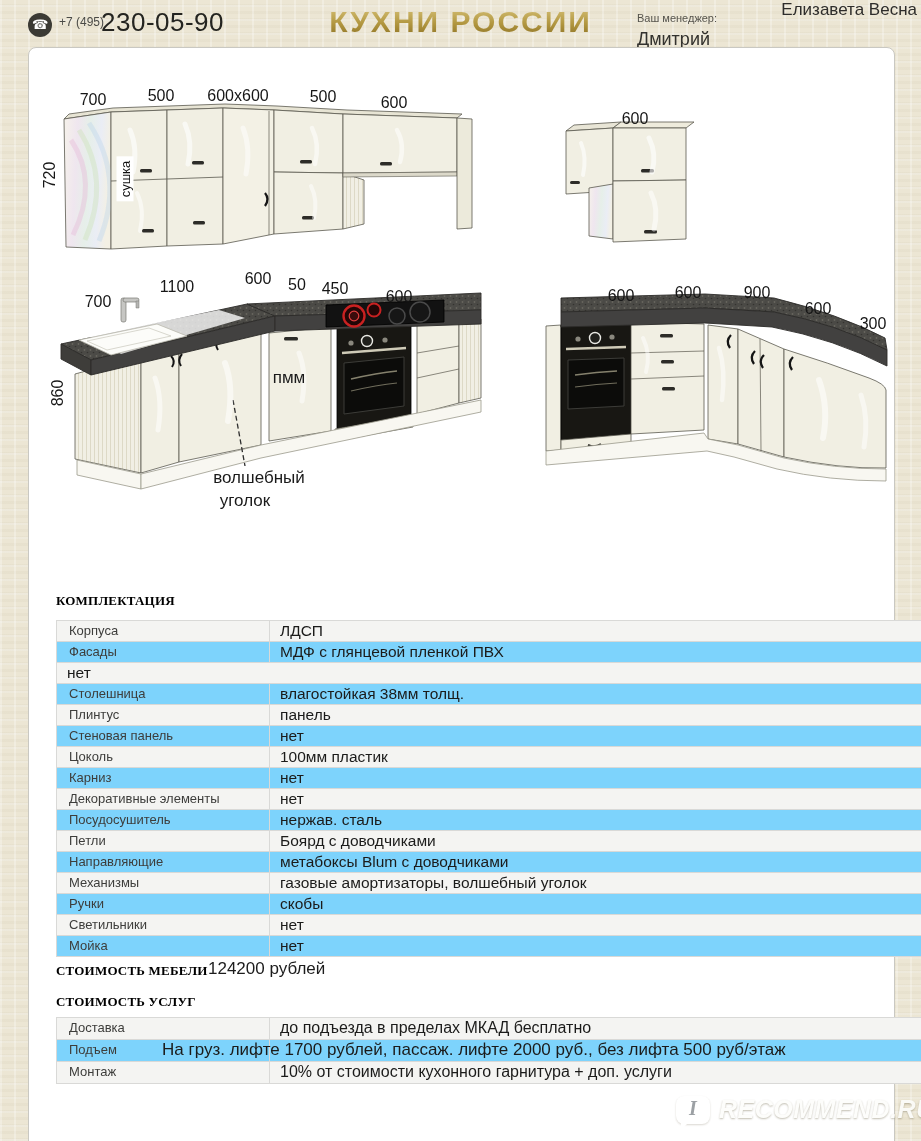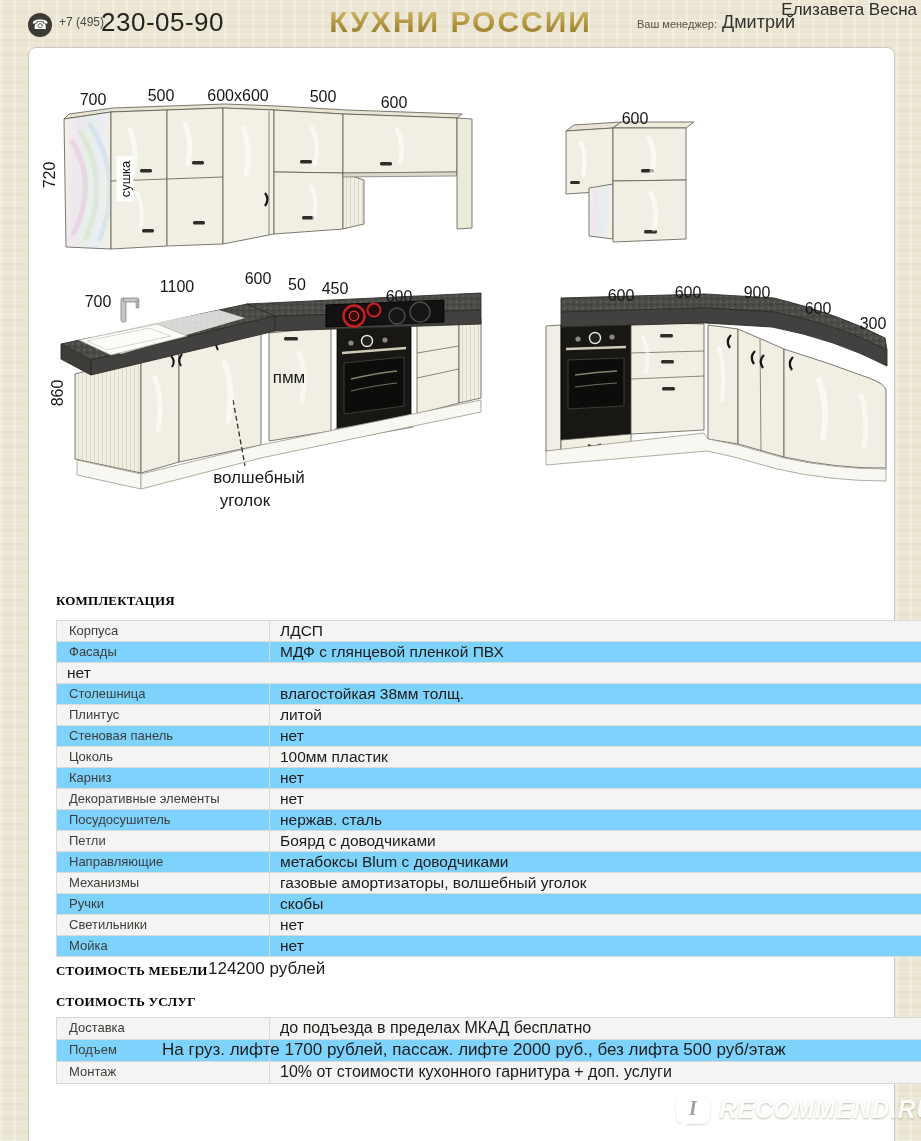--- a/index.html
+++ b/index.html
@@ -15,21 +15,21 @@
   
   .hdr{position:absolute;left:0;top:0;width:921px;height:47px;}
   .phone-ic{position:absolute;left:28px;top:13px;width:24px;height:24px;border-radius:50%;
     background:#3b3a34;color:#fff;font-size:13px;line-height:24px;text-align:center;}
   .phone-small{position:absolute;left:59px;top:15px;font-size:12px;color:#4a4a46;}
   .phone-big{position:absolute;left:101px;top:7px;font-size:26px;color:#242420;letter-spacing:.5px;}
   .brand{position:absolute;left:50%;top:5px;transform:translateX(-50%);
     font-size:30px;font-weight:bold;letter-spacing:2px;
     background:linear-gradient(180deg,#d9c47c 0%,#b1963f 55%,#8a6f23 100%);
     -webkit-background-clip:text;background-clip:text;color:transparent;white-space:nowrap;}
-  .mgr{position:absolute;left:637px;top:12px;display:flex;align-items:baseline;gap:5px;white-space:nowrap;}
+  .mgr{position:absolute;left:637px;top:12px;display:flex;align-items:baseline;gap:5px;white-space:nowrap;flex-direction:column;}
   .mgr-label{font-size:11px;color:#55534c;}
   .mgr-name{font-size:18px;color:#33322e;}
   .reviewer{position:absolute;right:4px;top:0px;font-size:17px;color:#2e2d2b;white-space:nowrap;}
   
   .panel{position:absolute;left:28px;top:47px;width:865px;height:1094px;background:#fff;
     border:1px solid #c9c8c2;border-radius:8px 8px 0 0;}
   .draw-wrap{position:absolute;left:0;top:0;width:770px;height:480px;}
   .draw-wrap svg{position:absolute;left:0;top:0;}
   .dim{position:absolute;transform:translate(-50%,-50%);font-size:16px;color:#161616;white-space:nowrap;z-index:3;}
   .dim.rot{transform:translate(-50%,-50%) rotate(-90deg);}
@@ -296,21 +296,21 @@
         </div>
         <div class="t-row">
           <div class="t-value">нет</div>
         </div>
         <div class="t-row">
           <div class="t-label">Столешница</div>
           <div class="t-value">влагостойкая 38мм толщ.</div>
         </div>
         <div class="t-row">
           <div class="t-label">Плинтус</div>
-          <div class="t-value">литой</div>
+          <div class="t-value">панель</div>
         </div>
         <div class="t-row">
           <div class="t-label">Стеновая панель</div>
           <div class="t-value">нет</div>
         </div>
         <div class="t-row">
           <div class="t-label">Цоколь</div>
           <div class="t-value">100мм пластик</div>
         </div>
         <div class="t-row">

